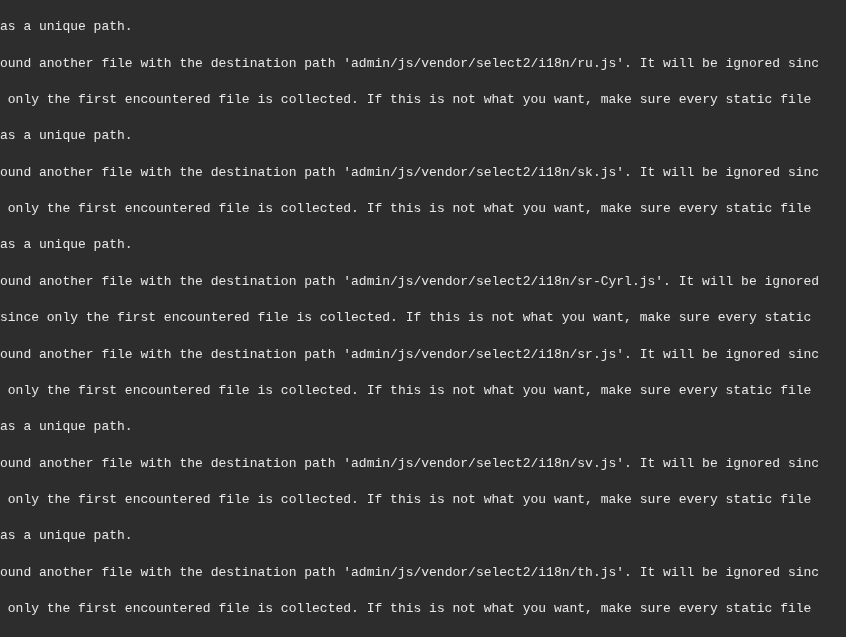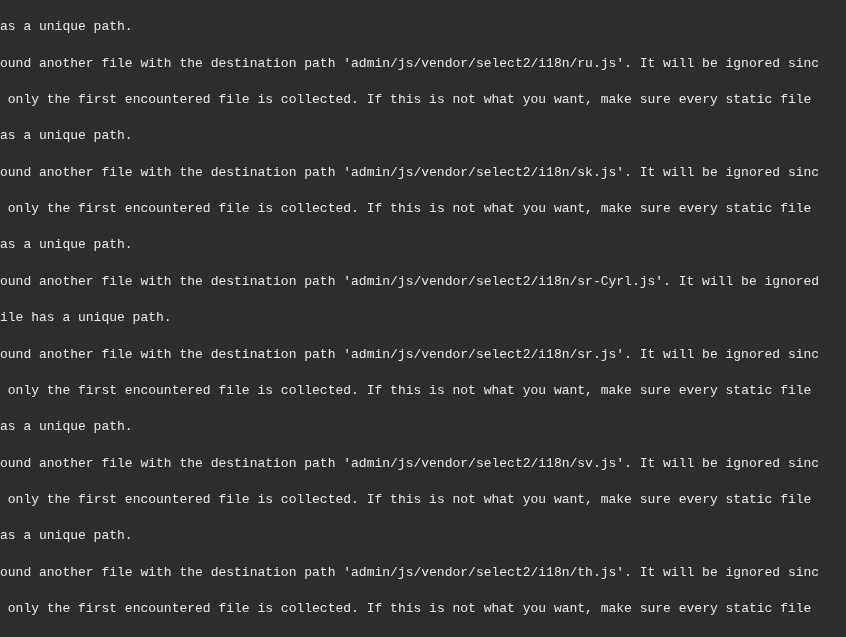--- a/index.html
+++ b/index.html
@@ -31,21 +31,21 @@
 
 <div class="terminal">
 <span class="line">as a unique path.</span>
 <span class="line">ound another file with the destination path 'admin/js/vendor/select2/i18n/ru.js'. It will be ignored sinc</span>
 <span class="line"> only the first encountered file is collected. If this is not what you want, make sure every static file</span>
 <span class="line">as a unique path.</span>
 <span class="line">ound another file with the destination path 'admin/js/vendor/select2/i18n/sk.js'. It will be ignored sinc</span>
 <span class="line"> only the first encountered file is collected. If this is not what you want, make sure every static file</span>
 <span class="line">as a unique path.</span>
 <span class="line">ound another file with the destination path 'admin/js/vendor/select2/i18n/sr-Cyrl.js'. It will be ignored</span>
-<span class="line">ile has a unique path.</span>
+<span class="line">since only the first encountered file is collected. If this is not what you want, make sure every static</span>
 <span class="line">ound another file with the destination path 'admin/js/vendor/select2/i18n/sr.js'. It will be ignored sinc</span>
 <span class="line"> only the first encountered file is collected. If this is not what you want, make sure every static file</span>
 <span class="line">as a unique path.</span>
 <span class="line">ound another file with the destination path 'admin/js/vendor/select2/i18n/sv.js'. It will be ignored sinc</span>
 <span class="line"> only the first encountered file is collected. If this is not what you want, make sure every static file</span>
 <span class="line">as a unique path.</span>
 <span class="line">ound another file with the destination path 'admin/js/vendor/select2/i18n/th.js'. It will be ignored sinc</span>
 <span class="line"> only the first encountered file is collected. If this is not what you want, make sure every static file</span>
 
 

